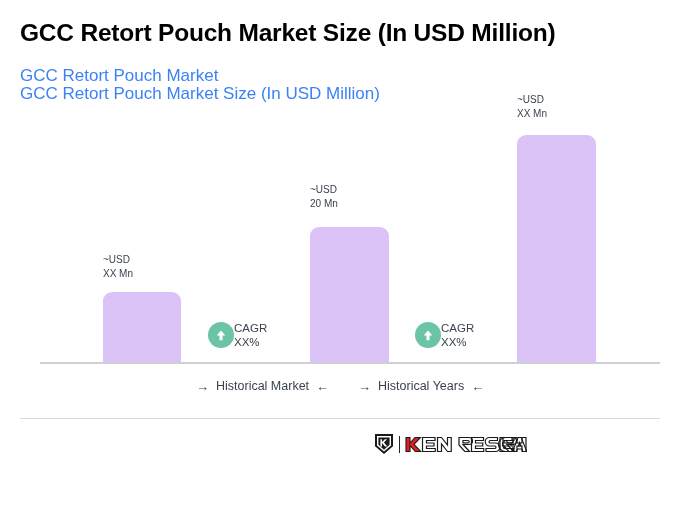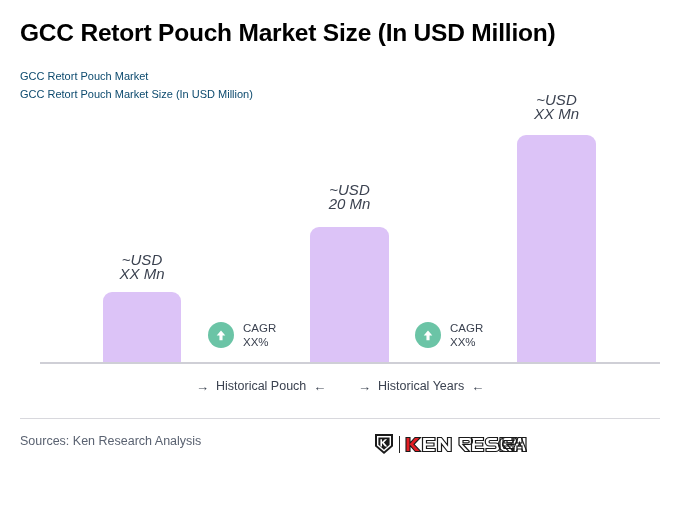--- a/index.html
+++ b/index.html
@@ -31,22 +31,22 @@
     color: #000000;
     letter-spacing: -0.2px;
     white-space: nowrap;
   }
   .subtitle-block {
     position: absolute;
     left: 20px;
     top: 67px;
   }
   .subtitle-line {
-    font-size: 11px;
-    color: #0c4a6e;
+    font-size: 17px;
+    color: #3b82f6;
     line-height: 18px;
     white-space: nowrap;
   }
 
   
   .plot {
     position: absolute;
     left: 0;
     top: 0;
     width: 700px;
@@ -60,34 +60,32 @@
     height: 2px;
     background: #cfcfd6;
   }
   .bar {
     position: absolute;
     background: #dcc3f7;
     border-radius: 9px 9px 0 0;
   }
   .bar-value {
     position: absolute;
-    font-size: 15px;
+    font-size: 10px;
     color: #3b4250;
     line-height: 14.2px;
-    text-align: center;
-    white-space: nowrap;
-    font-style: italic;
+    text-align: left;
+    white-space: nowrap;
   }
 
   
   .cagr {
     position: absolute;
     display: flex;
     align-items: center;
-    gap: 9px;
   }
   .cagr-circle {
     width: 26px;
     height: 26px;
     border-radius: 50%;
     background: #6bc4a6;
     display: flex;
     align-items: center;
     justify-content: center;
     flex: 0 0 auto;
@@ -202,35 +200,34 @@
         </svg>
       </span>
       <span class="cagr-text">
         <span>CAGR</span><br>
         <span>XX%</span>
       </span>
     </div>
 
     <div class="period" style="left:196px;">
       <span class="arrow">→</span>
-      <span>Historical Pouch</span>
+      <span>Historical Market</span>
       <span class="arrow">←</span>
     </div>
 
     <div class="period" style="left:358px;">
       <span class="arrow">→</span>
       <span>Historical Years</span>
       <span class="arrow">←</span>
     </div>
 
   </div>
 
   <div class="divider"></div>
 
-  <div class="sources">Sources: Ken Research Analysis</div>
 
   <div class="brand-logo">
 
     <svg class="brand-mark" width="20" height="22" viewBox="0 0 20 22">
       <path d="M1 1 H19 V13.2 L10 21 L1 13.2 Z" fill="#1a1a1a"></path>
       <path d="M3 3 H17 V12.4 L10 18.6 L3 12.4 Z" fill="#ffffff"></path>
       <path d="M4.4 4.4 H15.6 V11.8 L10 16.8 L4.4 11.8 Z" fill="#1a1a1a"></path>
       <path d="M6.4 6.2 H8.0 V9.0 L10.9 6.2 H13.1 L9.9 9.6 L13.3 13.6 H11.0 L8.0 10.1 V13.6 H6.4 Z" fill="#ffffff"></path>
     </svg>
     <span class="brand-sep"></span>

